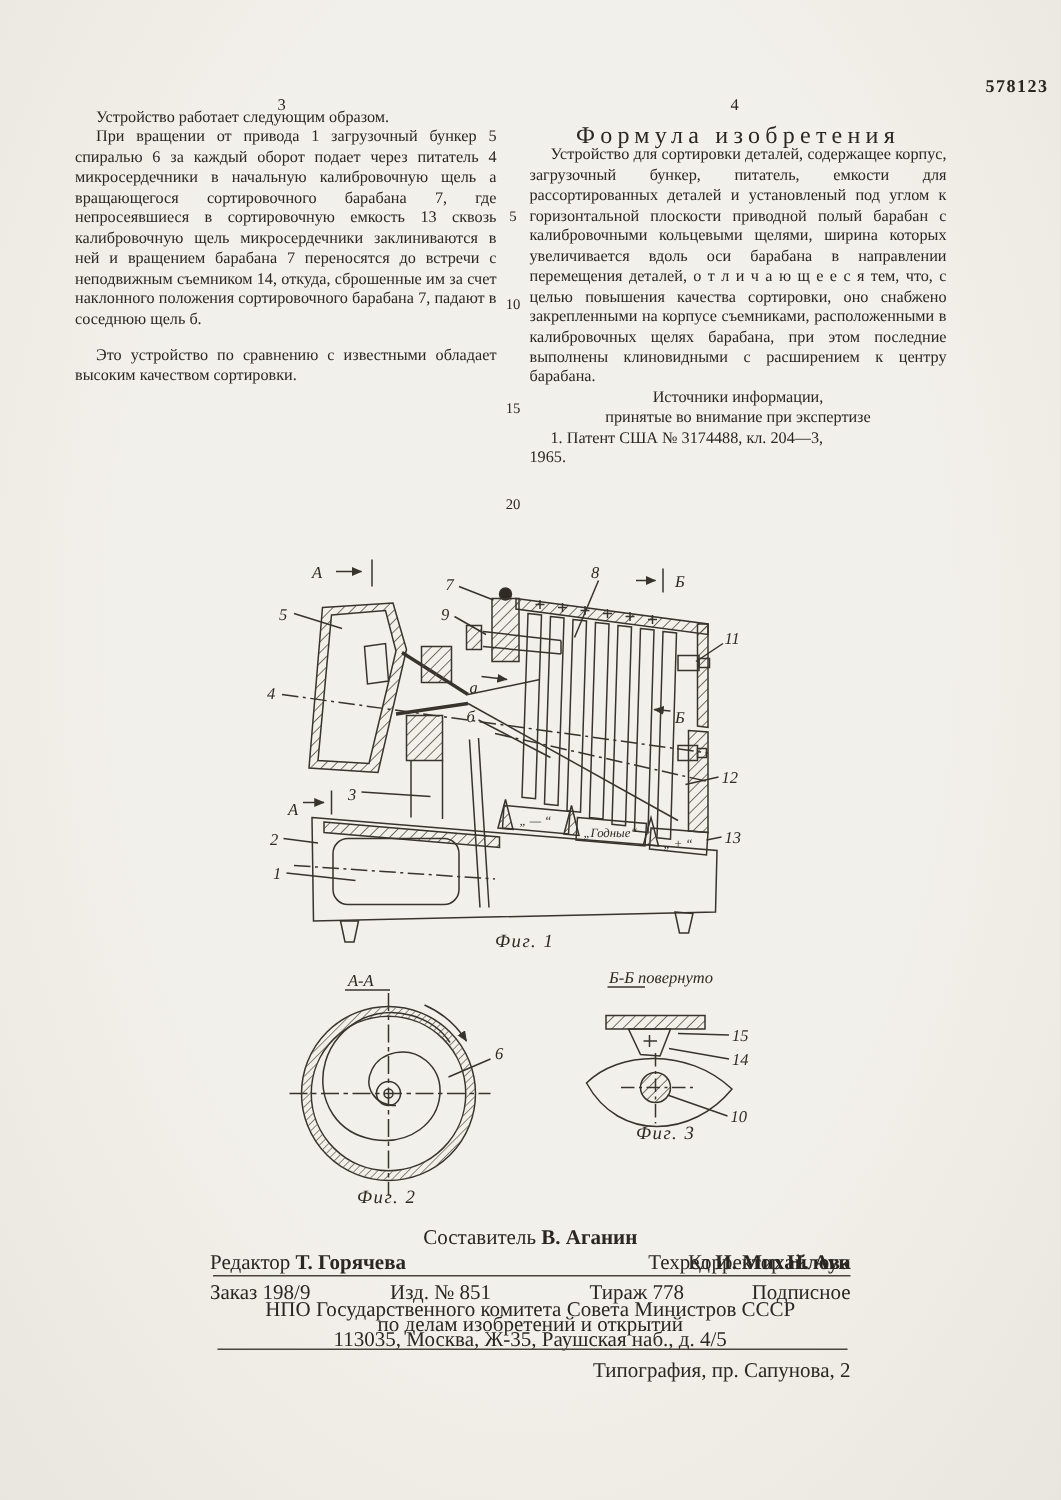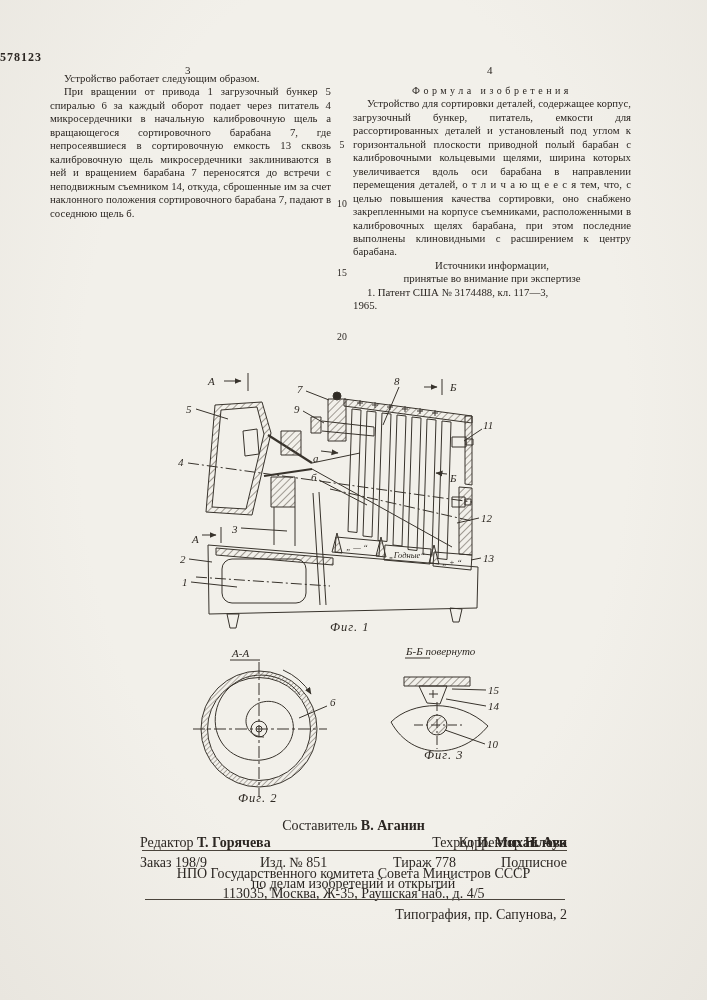--- a/index.html
+++ b/index.html
@@ -8,33 +8,33 @@
     background:#e7e4de;
     font-family:"Liberation Serif", serif;
     color:#2b2622;
     overflow:hidden;
   }
   .paper{
     position:absolute;inset:0;
     background:radial-gradient(ellipse at 50% 42%, #f2f0ea 55%, #e9e6df 100%);
   }
   .patent-no{
-    position:absolute;left:0;top:50px;width:699px;text-align:left;
+    position:absolute;left:0;top:50px;width:699px;text-align:right;
     font-size:12px;font-weight:bold;letter-spacing:1px;
   }
   .pageno{position:absolute;top:64px;font-size:11px;}
   .pageno.left{left:185px;}
   .pageno.right{left:487px;}
   .col{position:absolute;text-align:justify;font-size:10.8px;line-height:13.45px;}
   .col p{margin:0;text-indent:14px;}
   .col p.gap{margin-top:11px;}
   .col-left{left:50px;top:72px;width:281px;}
   .col-right{left:353px;top:84px;width:278px;}
   .formula-heading{
-    text-align:center;letter-spacing:3.5px;font-size:10px;
+    text-align:center;letter-spacing:3.5px;font-size:16px;
     margin:0 0 13px 0;text-indent:0 !important;
   }
   .centered{text-align:center;text-indent:0 !important;}
   .src1{margin:0;text-indent:14px;}
   .src2{margin:0;text-indent:0 !important;text-align:left;}
   .linenum{position:absolute;left:332px;width:20px;text-align:center;font-size:9.8px;}
   .figs{position:absolute;left:0;top:365px;}
   .figs text{fill:#2f2a24;stroke:none;}
   .lbl{font-family:"Liberation Serif",serif;font-style:italic;font-size:11px;}
   .cap{font-family:"Liberation Serif",serif;font-style:italic;font-size:12.5px;letter-spacing:1px;}
@@ -49,28 +49,29 @@
 
 <div class="paper"></div>
 
 <div class="patent-no">578123</div>
 <div class="pageno left">3</div>
 <div class="pageno right">4</div>
 
 <div class="col col-left">
   <p>Устройство работает следующим образом.</p>
   <p>При вращении от привода 1 загрузочный бункер 5 спиралью 6 за каждый оборот подает через питатель 4 микросердечники в начальную калибровочную щель а вращающегося сортировочного барабана 7, где непросеявшиеся в сортировочную емкость 13 сквозь калибровочную щель микросердечники заклиниваются в ней и вращением барабана 7 переносятся до встречи с неподвижным съемником 14, откуда, сброшенные им за счет наклонного положения сортировочного барабана 7, падают в соседнюю щель б.</p>
+  <p class="gap">Это устройство по сравнению с известными обладает высоким качеством сортировки.</p>
 </div>
 
 <div class="col col-right">
   <p class="formula-heading">Формула изобретения</p>
   <p>Устройство для сортировки деталей, содержащее корпус, загрузочный бункер, питатель, емкости для рассортированных деталей и установленый под углом к горизонтальной плоскости приводной полый барабан с калибровочными кольцевыми щелями, ширина которых увеличивается вдоль оси барабана в направлении перемещения деталей, о т л и ч а ю щ е е с я тем, что, с целью повышения качества сортировки, оно снабжено закрепленными на корпусе съемниками, расположенными в калибровочных щелях барабана, при этом последние выполнены клиновидными с расширением к центру барабана.</p>
   <p class="centered">Источники информации,</p>
   <p class="centered">принятые во внимание при экспертизе</p>
-  <p class="src1">1. Патент США № 3174488, кл. 117—3,</p>
+  <p class="src1">1. Патент США № 3174488, кл. 204—3,</p>
   <p class="src2">1965.</p>
 </div>
 
 <div class="linenum" style="top:139px">5</div>
 <div class="linenum" style="top:198px">10</div>
 <div class="linenum" style="top:267px">15</div>
 <div class="linenum" style="top:331px">20</div>
 
 <svg class="figs" width="707" height="455" viewBox="0 0 707 455">
   <defs>

